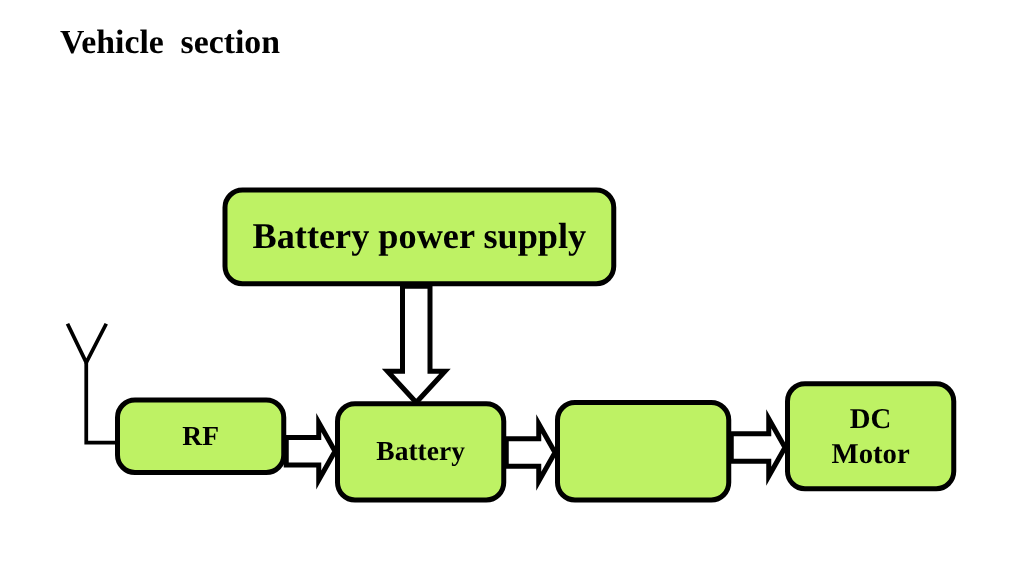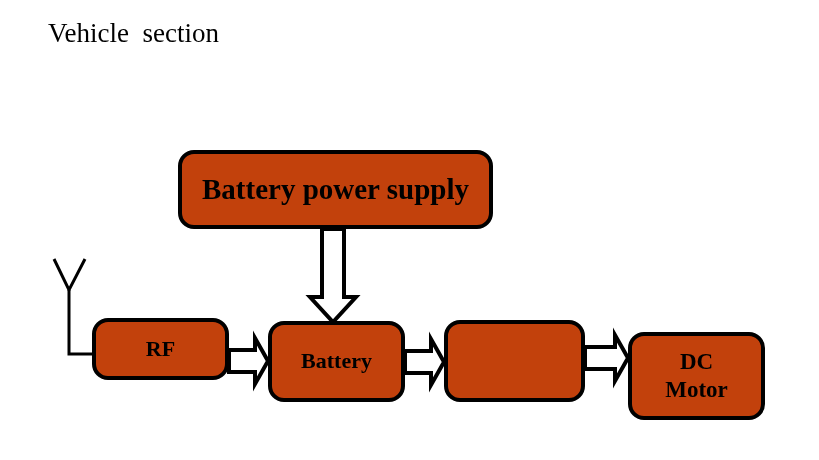--- a/index.html
+++ b/index.html
@@ -1,28 +1,28 @@
 <!DOCTYPE html>
 <html><head>
   <meta charset="utf-8">
   <style>
     html, body { margin: 0; padding: 0; background: #ffffff; }
     body { width: 819px; height: 460px; position: relative; overflow: hidden;
            font-family: "Liberation Serif", "DejaVu Serif", serif; color: #000; }
-    .title { position: absolute; left: 48px; top: 18px; font-size: 27px; font-weight: normal; white-space: pre; }
-    .box { position: absolute; border: 4px solid #000; border-radius: 16px; background: #c2410c;
+    .title { position: absolute; left: 48px; top: 18px; font-size: 27px; font-weight: bold; white-space: pre; }
+    .box { position: absolute; border: 4px solid #000; border-radius: 16px; background: #bef264;
            box-sizing: border-box; display: flex; flex-direction: column; align-items: center;
            justify-content: center; font-weight: bold; text-align: center; line-height: 1.2; }
     .box span { display: block; }
     #battery { left: 178px; top: 150px; width: 315px; height: 79px; font-size: 29px; }
     #rf { left: 92px; top: 318px; width: 137px; height: 62px; font-size: 22px; }
     #decoder { left: 268px; top: 321px; width: 137px; height: 81px; font-size: 22px; }
     #driver { left: 444px; top: 320px; width: 141px; height: 82px; font-size: 22px; }
     #driver .l1 { font-size: 20px; color: #1a1a1a; margin-bottom: 6px; }
-    #motor { left: 628px; top: 332px; width: 137px; height: 88px; font-size: 23px; }
+    #motor { left: 628px; top: 305px; width: 137px; height: 88px; font-size: 23px; }
     svg.wires { position: absolute; left: 0; top: 0; }
   </style>
 </head>
 <body>
 
 <div class="title">Vehicle  section</div>
 
 <svg class="wires" width="819" height="460">
 
   <g fill="none" stroke="#000" stroke-width="3">

